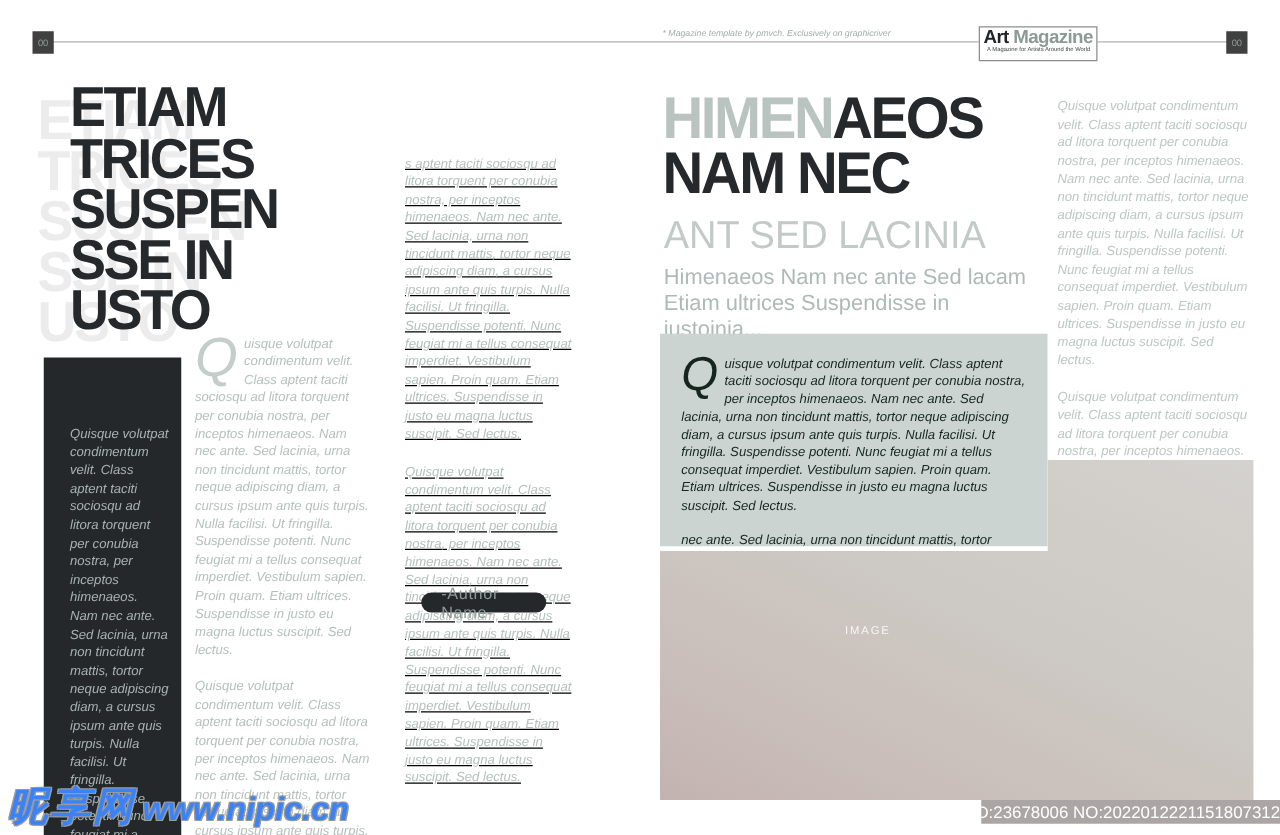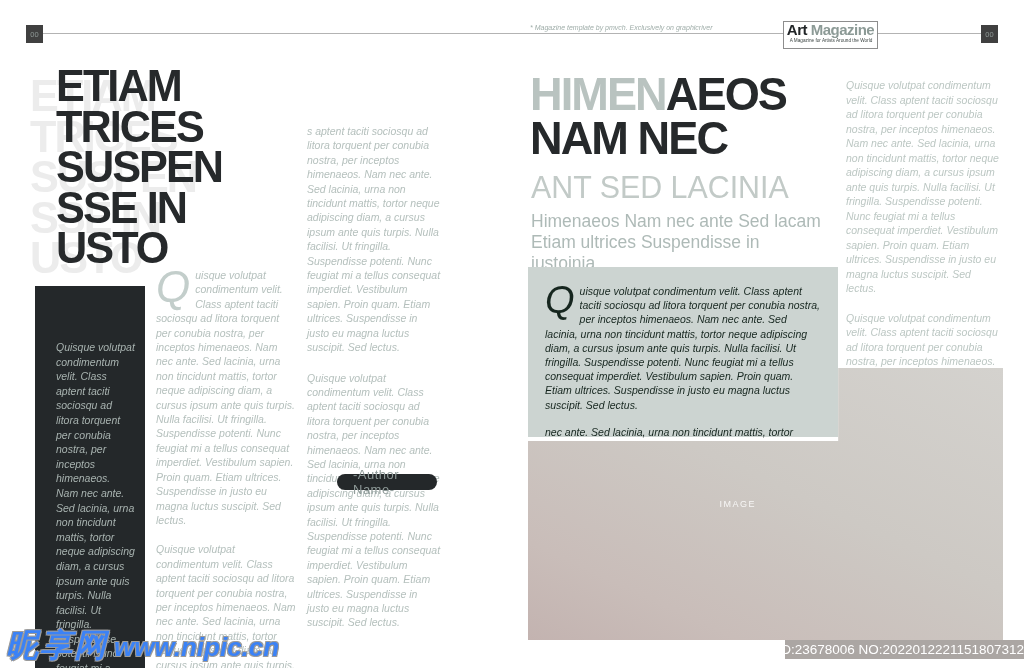--- a/index.html
+++ b/index.html
@@ -32,21 +32,21 @@
 
   
   .colsmall { font-size: 10.5px; font-style: italic; line-height: 14.4px; color: #b5c0bd; }
   .dark-sidebar { position: absolute; left: 35px; top: 286px; width: 110px; height: 382px; background: #24282a; }
   .dark-sidebar .txt { position: absolute; left: 21px; right: 10px; top: 54px;
     font-size: 10.5px; font-style: italic; line-height: 14.6px; color: #a8b3b0; }
   .col2 { position: absolute; left: 156px; top: 268px; width: 140px; }
   .col2 .para2 { margin-top: 15px; }
   .dropcap-light { float: left; font-size: 44px; line-height: 34px; color: #c3cecb;
     margin: 2px 5px 0 0; font-weight: normal; }
-  .col3 { position: absolute; left: 307px; top: 124px; width: 134px; }
+  .col3 { position: absolute; left: 324px; top: 124px; width: 134px; text-decoration: underline; }
   .col3 .para2 { margin-top: 16px; }
   .author-pill { position: absolute; left: 337px; top: 474px; width: 100px; height: 16px;
     background: #24282a; border-radius: 8px; color: #8e9a98; font-size: 13px;
     display: flex; align-items: center; justify-content: center; letter-spacing: 0.5px; cursor: pointer; padding-left: 16px; }
 
   
   .r-title { position: absolute; left: 530px; top: 72px; font-weight: bold; font-size: 47px;
     line-height: 44px; letter-spacing: -2px; white-space: pre-line; transform: scaleX(0.96); transform-origin: left top; }
   .r-title .gray { color: #b9c3c0; }
   .r-title .dark { color: #26292b; }
@@ -66,21 +66,21 @@
   
   .side-col { position: absolute; left: 846px; top: 78px; width: 158px; }
   .side-col p { font-size: 10.5px; font-style: italic; line-height: 14.5px; color: #bcc7c3; }
   .side-col .para2 { margin-top: 15px; }
 
   
   .image-wrap { position: absolute; left: 528px; top: 368px; width: 475px; height: 272px;
     background: linear-gradient(205deg, #d4d2ce 0%, #cdc9c4 45%, #c9bdb9 80%, #c3b3b0 100%);
     -webkit-clip-path: polygon(65.3% 0, 100% 0, 100% 100%, 0 100%, 0 26.8%, 65.3% 26.8%);
     clip-path: polygon(65.3% 0, 100% 0, 100% 100%, 0 100%, 0 26.8%, 65.3% 26.8%); }
-  .image-label { position: absolute; left: 148px; top: 131px; width: 80px; text-align: right;
+  .image-label { position: absolute; left: 148px; top: 131px; width: 80px; text-align: left;
     color: rgba(255,255,255,0.85); font-size: 9px; letter-spacing: 1.5px; }
 
   
   .id-bar { position: absolute; left: 785px; top: 640px; width: 239px; height: 19px;
     background: rgba(152,147,143,0.82); color: #ffffff; font-size: 13.5px;
     display: flex; align-items: center; justify-content: center; white-space: nowrap; }
   .nipic { position: absolute; left: 6px; top: 624px; white-space: nowrap; display: flex;
     align-items: baseline; gap: 6px; font-style: italic; font-weight: bold; color: #3b82f6;
     text-shadow: -1px -1px 0 #9b9b9b, 1px -1px 0 #9b9b9b, -1px 1px 0 #9b9b9b, 1px 1px 0 #9b9b9b; }
   .nipic .cn { font-size: 32px; letter-spacing: 2px; }

